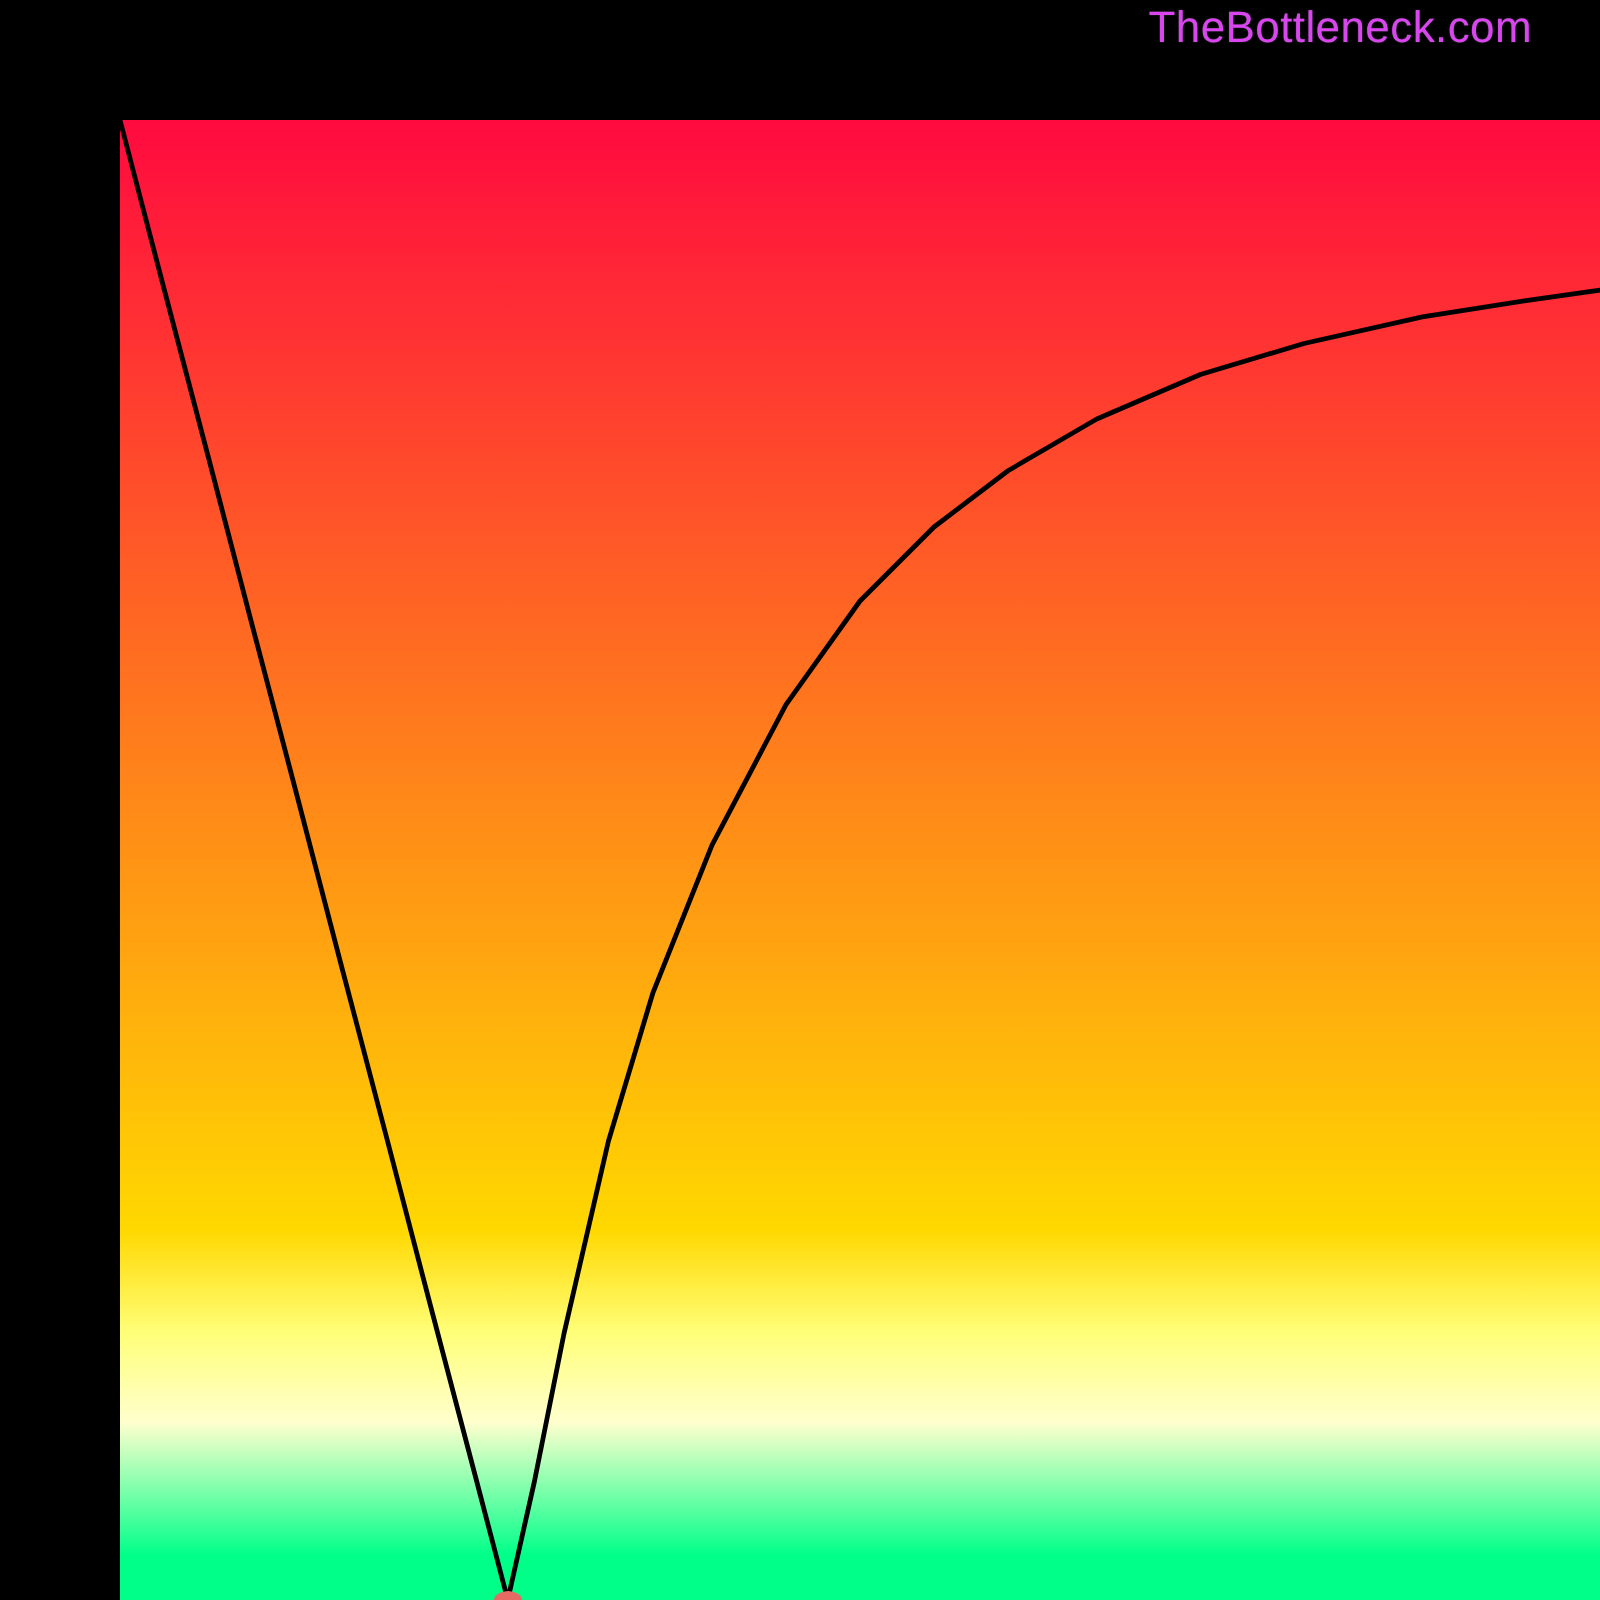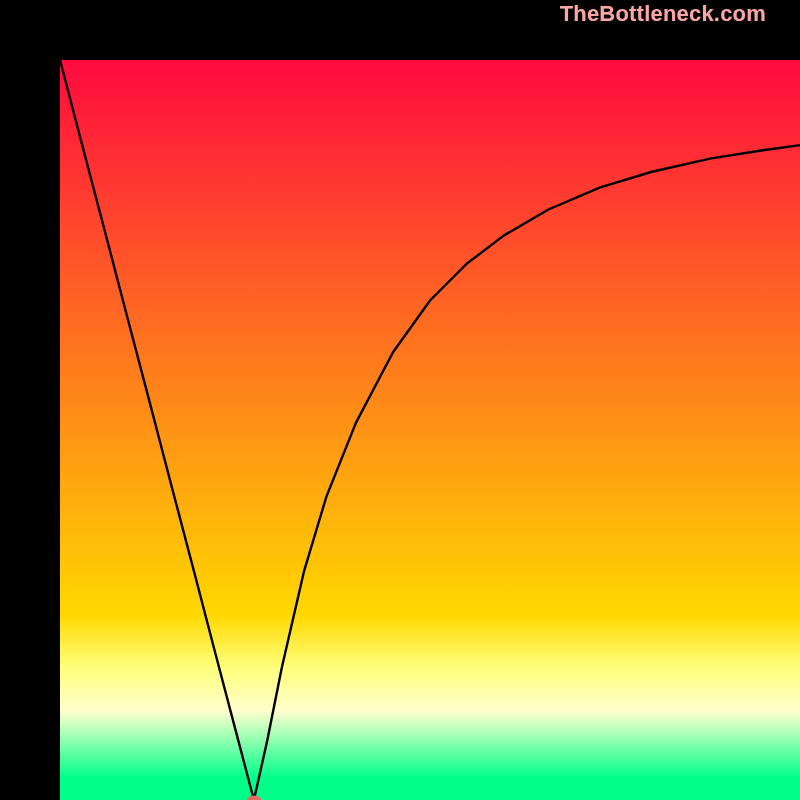--- a/index.html
+++ b/index.html
@@ -25,23 +25,23 @@
     top: 30px;
     left: 30px;
     width: 740px;
     height: 740px;
     background: linear-gradient(to bottom, #ff0a3f, #ffd800 75%, #ffff7a 82%, #ffffce 88%, #00ff89 97%, #00ff89);
   }
   .watermark {
     position: absolute;
     top: 1px;
     right: 34px;
-    color: #fca5a5;
+    color: #d946ef;
     font-size: 22px;
-    font-weight: 700;
+    font-weight: 400;
     letter-spacing: 0.2px;
     text-shadow: 0 0 1px rgba(255,255,255,0.2);
     z-index: 5;
     pointer-events: none;
   }
   svg.curve {
     position: absolute;
     top: 0;
     left: 0;
     width: 740px;

